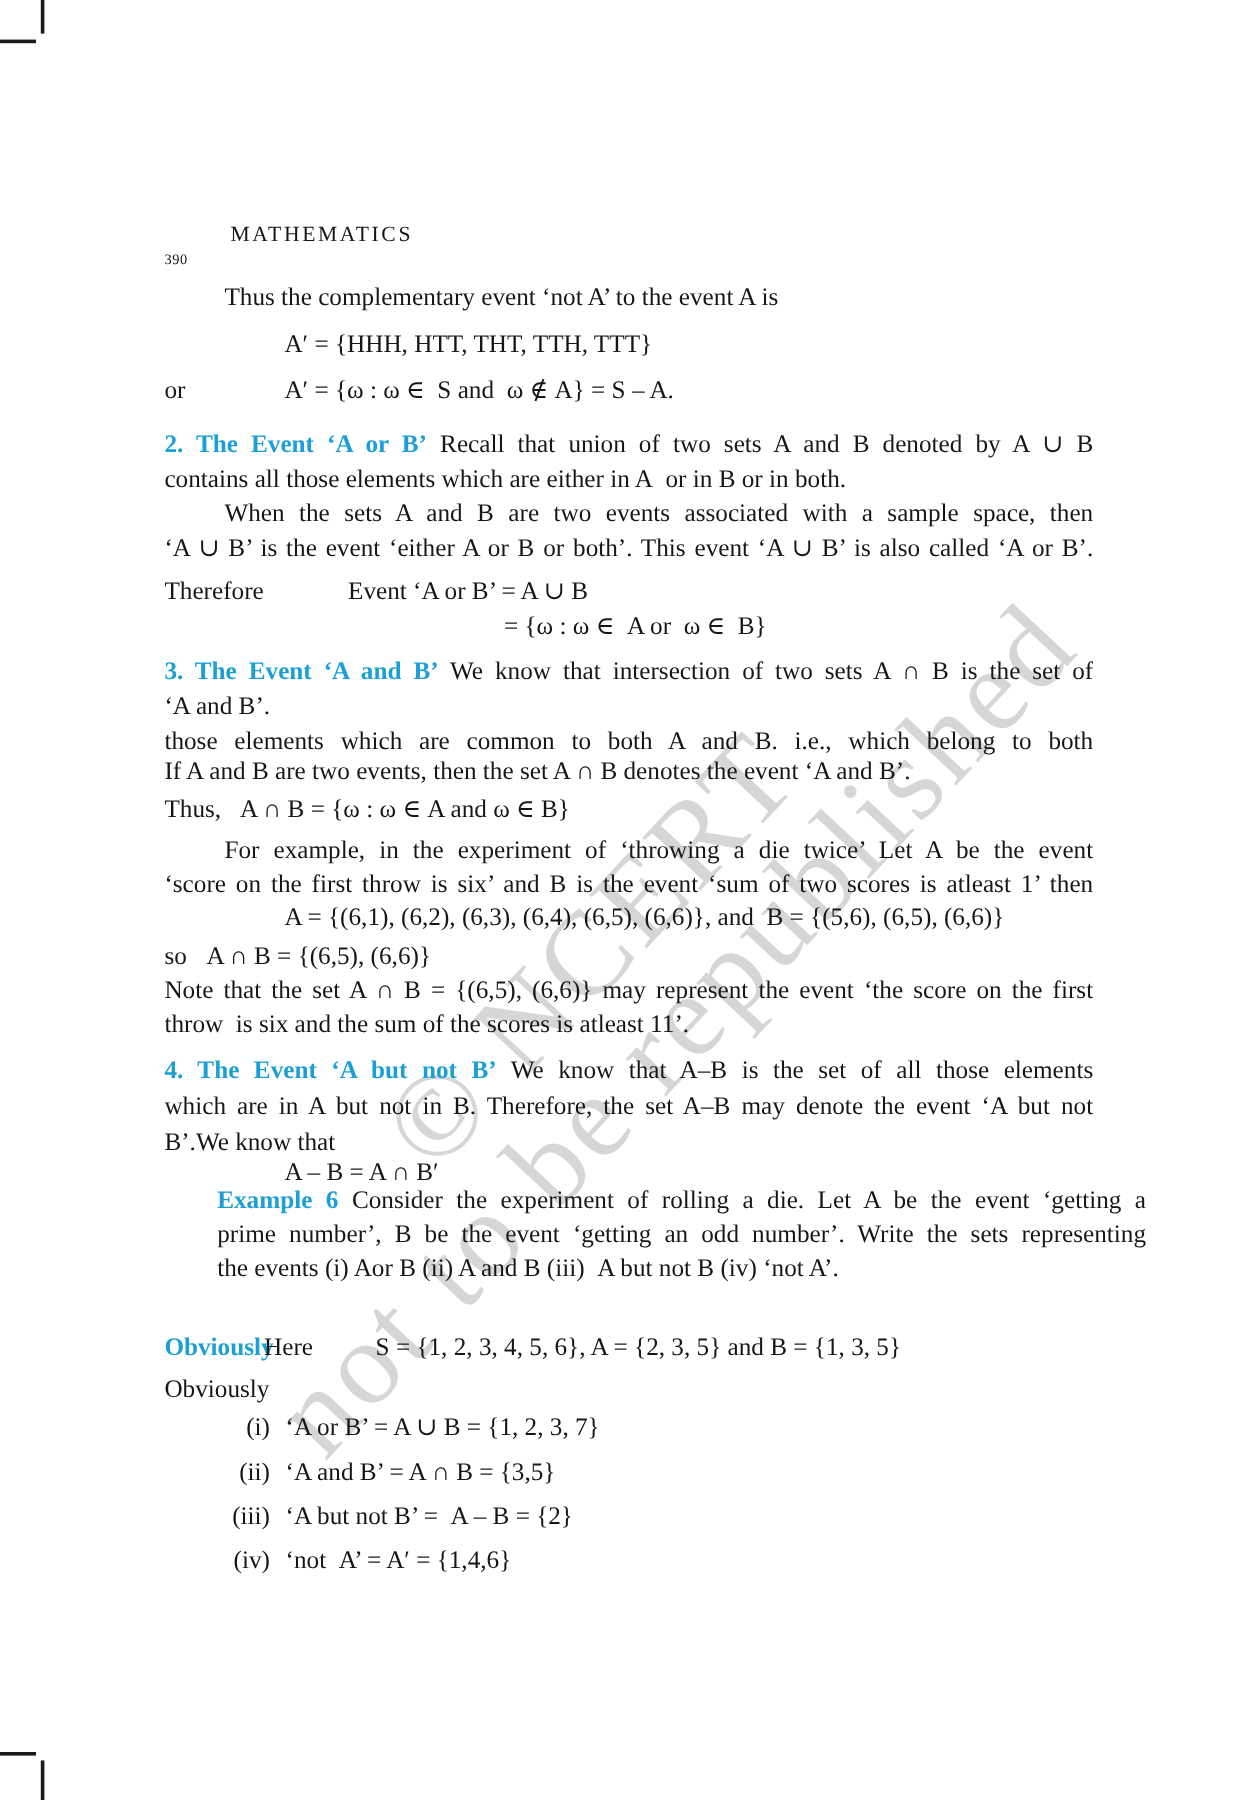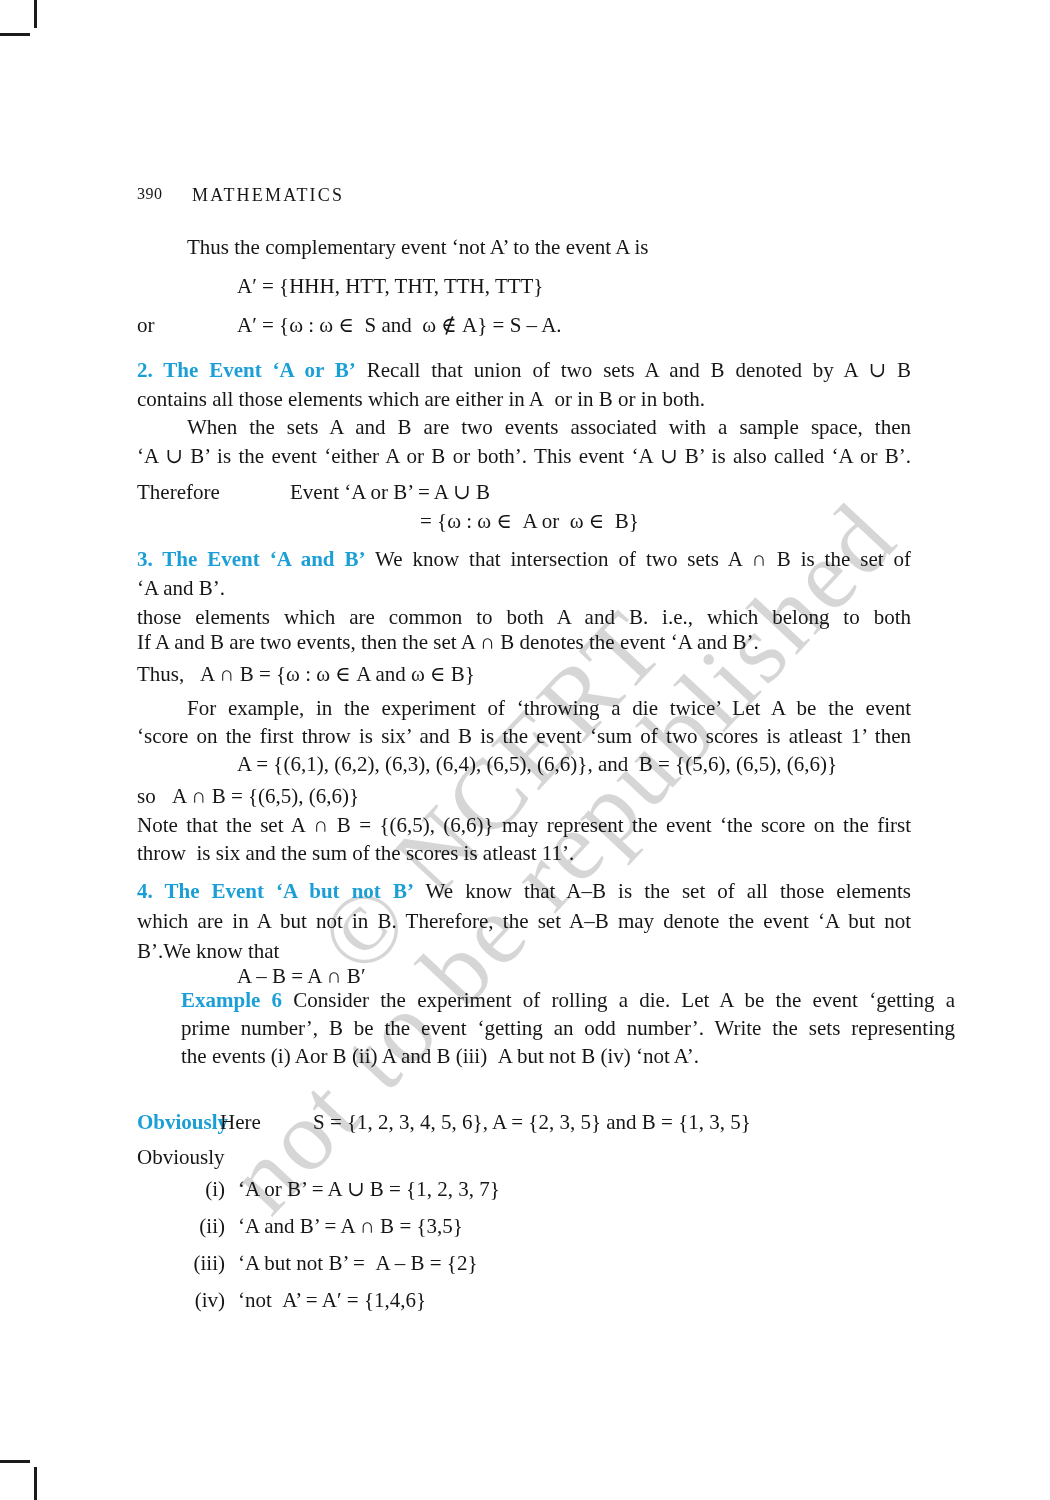--- a/index.html
+++ b/index.html
@@ -31,21 +31,21 @@
   .line {
     position:relative; width:774px; height:29px; line-height:29px;
     font-size:21px; overflow:hidden;
   }
   .just { text-align:justify; text-align-last:justify; }
   .abs { position:absolute; top:0; white-space:pre; }
   .accent { color:var(--accent); font-weight:bold; }
   .lab { width:88px; text-align:right; display:inline-block; }
   
   .hdr { top:185px; height:24px; }
-  .pgnum  { left:0;   font-size:16px;   letter-spacing:0.5px; }
+  .pgnum  { left:0;   font-size:12px;   letter-spacing:0.5px;margin-top:24px; }
   .runhead{ left:55px; font-size:18px; letter-spacing:2.2px; }
   
   .footer {
     position:absolute; left:0; top:1437px; width:1050px; text-align:center;
     font-family:"Liberation Sans","DejaVu Sans",sans-serif;
     font-size:16px; color:#1c1c1c; z-index:1;
   }
 </style>
 </head>
 <body>

